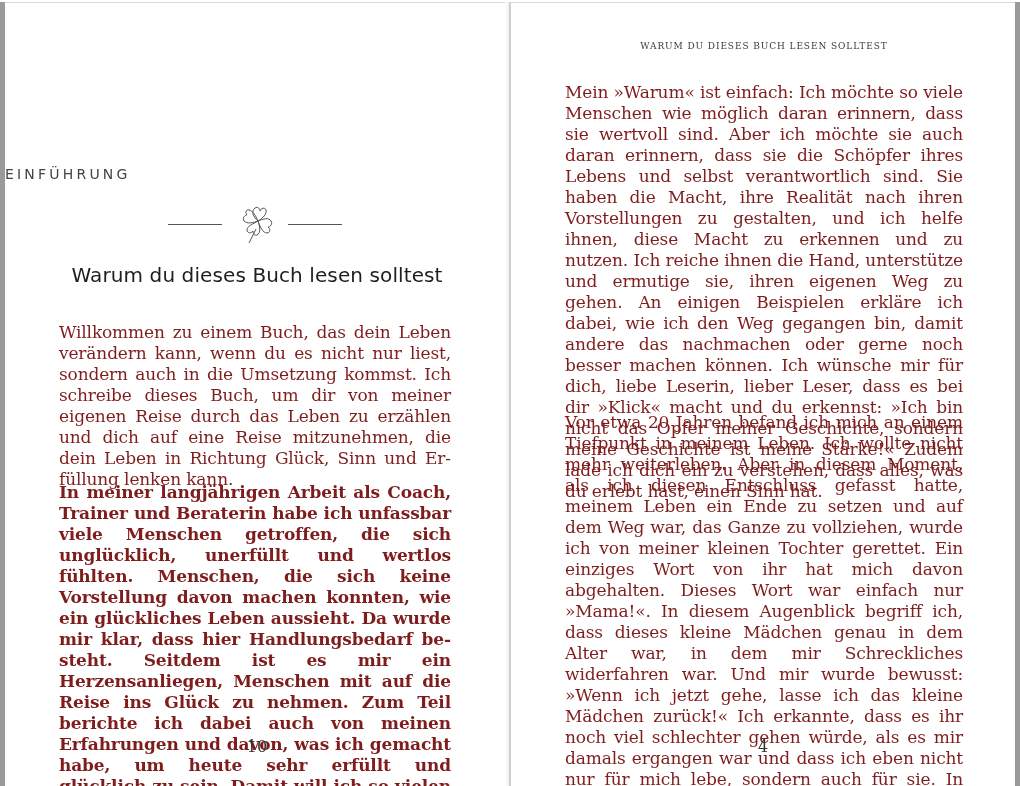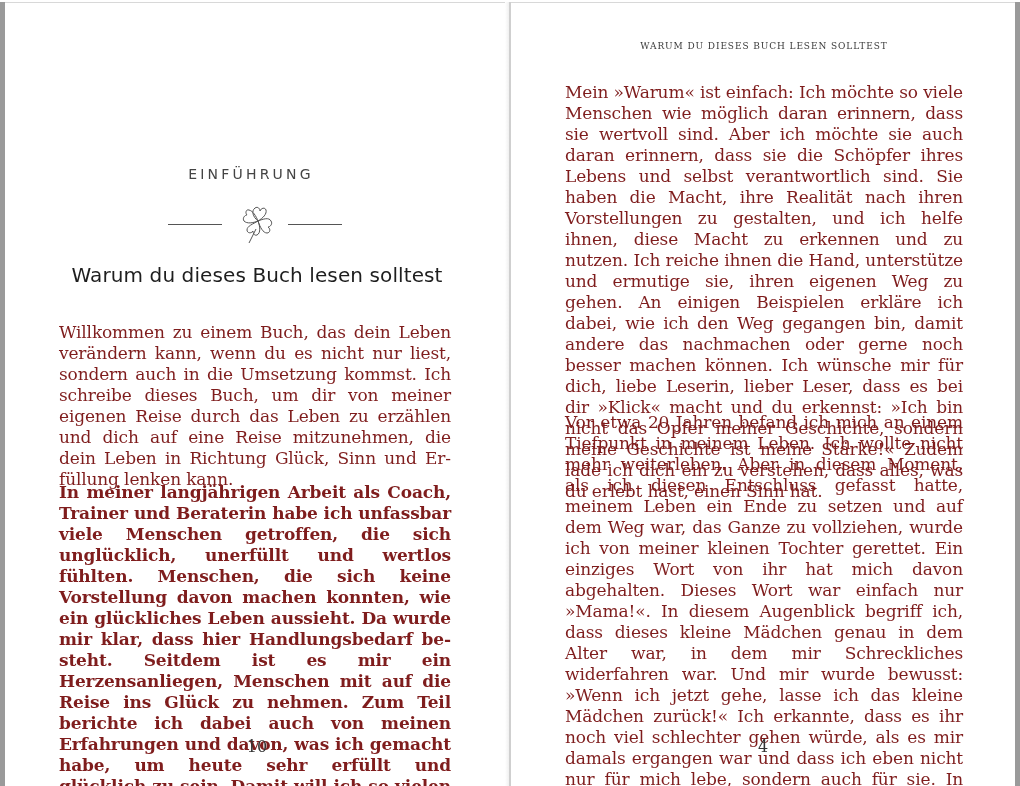--- a/index.html
+++ b/index.html
@@ -15,21 +15,21 @@
     .edge-right { position: absolute; right: 0; top: 2px; width: 5px; height: 784px; background: #9a9a9a; }
     .gutter { position: absolute; left: 509px; top: 2px; width: 2px; height: 784px; background: #cfcfcf; }
     .gutter-shade { position: absolute; left: 505px; top: 2px; width: 4px; height: 784px; background: linear-gradient(to right, #ffffff, #f0f0f0); }
 
     .page { position: absolute; top: 0; height: 786px; }
     .page-left { left: 5px; width: 504px; }
     .page-right { left: 511px; width: 504px; }
 
     .chapter-label {
       position: absolute; left: 0; width: 492px; top: 166px;
-      text-align: center; font-family: "DejaVu Sans", "Liberation Sans", sans-serif;
+      text-align: left; font-family: "DejaVu Sans", "Liberation Sans", sans-serif;
       font-size: 14px; letter-spacing: 3.2px; color: #444;
     }
     .ornament { position: absolute; left: 163px; top: 203px; width: 180px; height: 44px; }
     .ornament .line { position: absolute; top: 21px; height: 1px; background: #555; width: 54px; }
     .ornament .line.l { left: 0; }
     .ornament .line.r { left: 120px; }
     .ornament svg { position: absolute; left: 71px; top: 0; }
 
     .chapter-title {
       position: absolute; left: 0; width: 504px; top: 263px;

